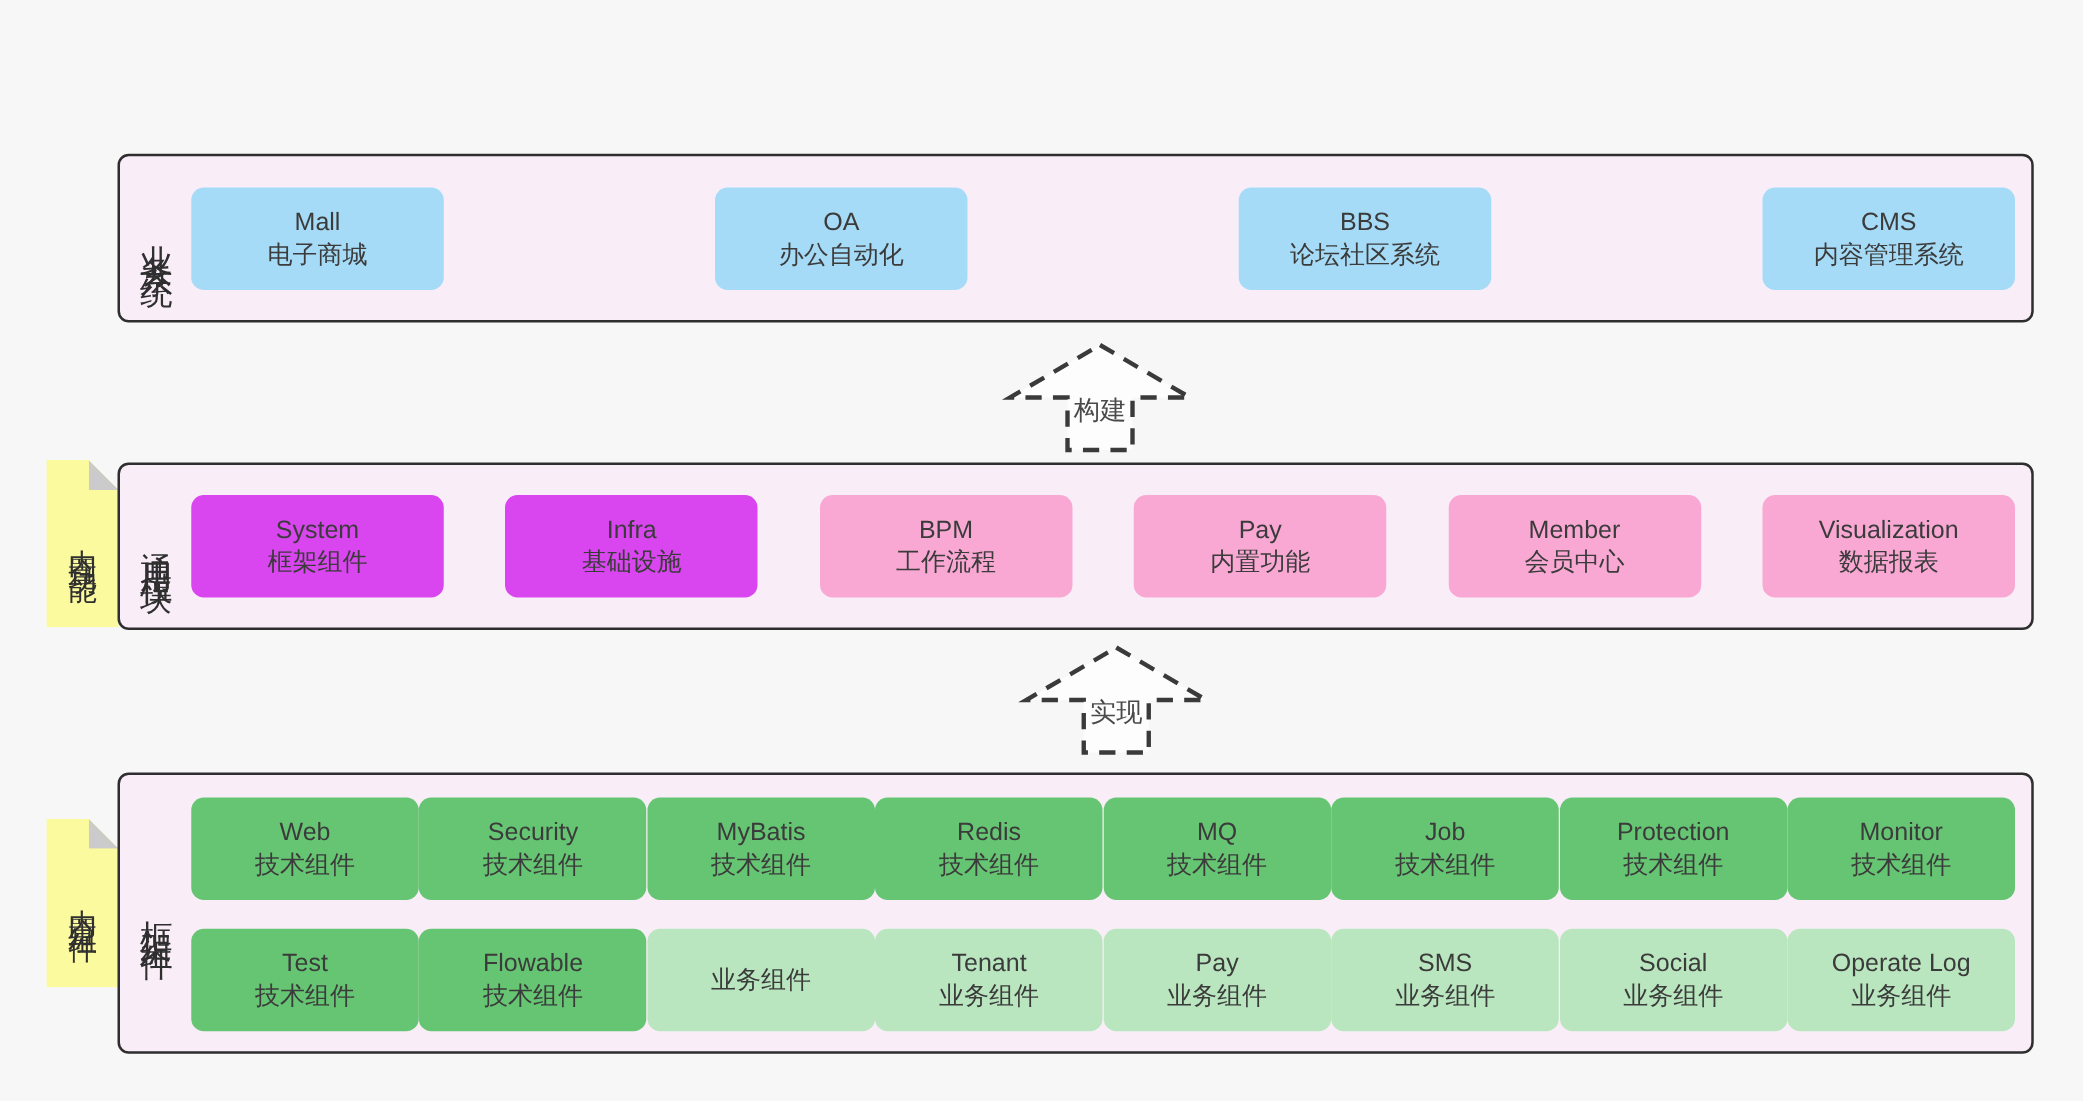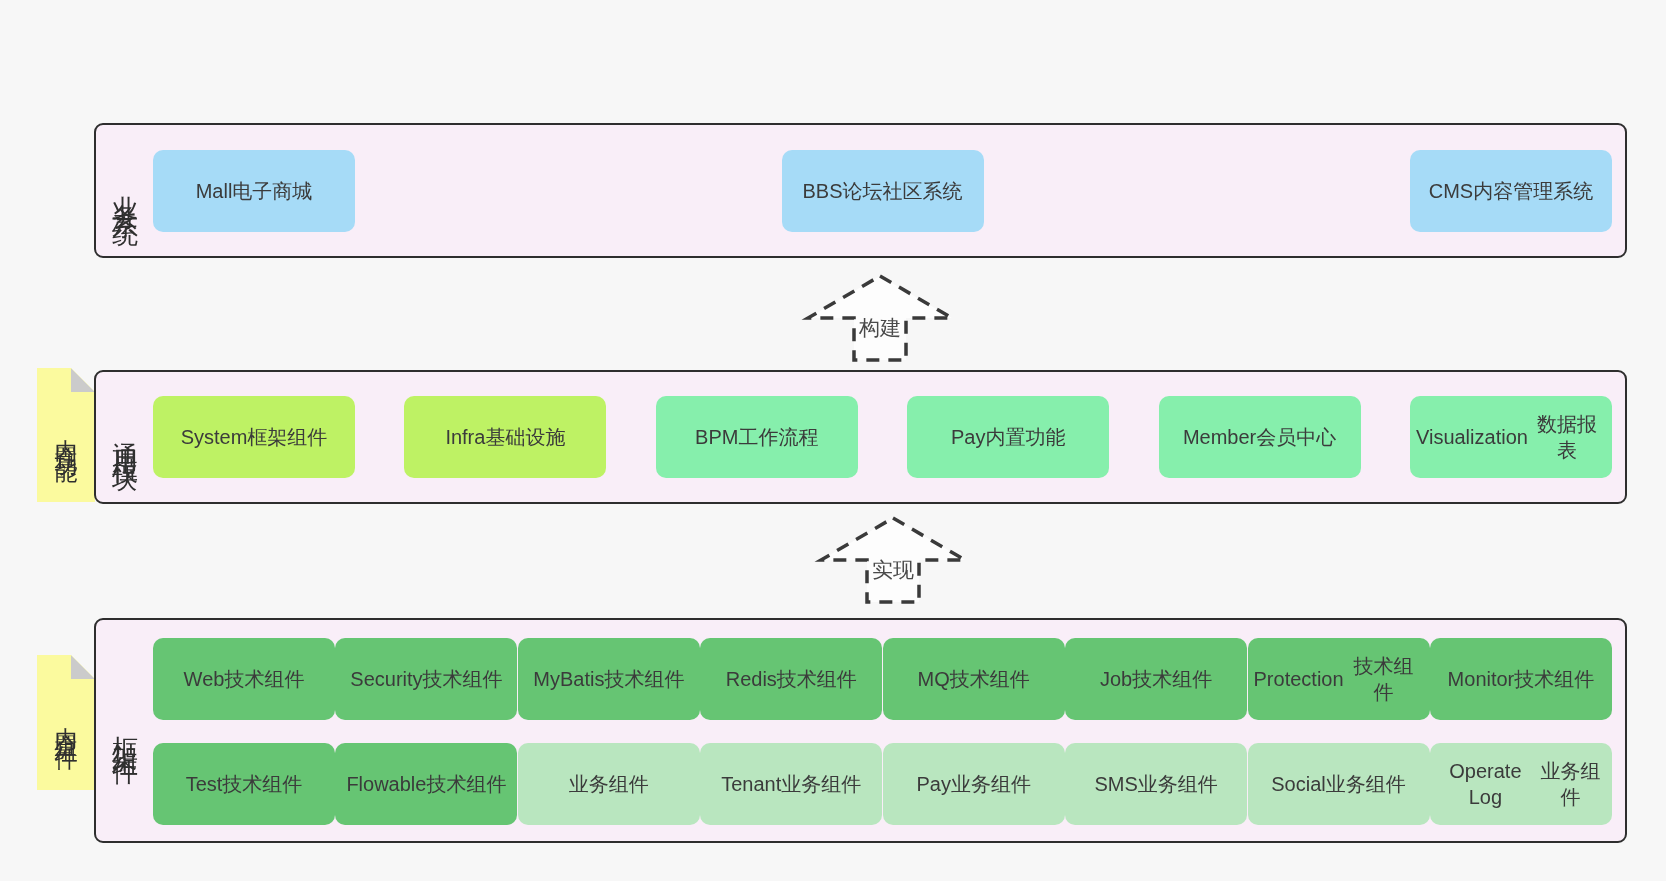--- a/index.html
+++ b/index.html
@@ -31,28 +31,28 @@
   .boxrow{
     position:absolute;left:57px;right:13px;
     display:flex;justify-content:space-between;
   }
   .boxrow.full{top:0;bottom:0;align-items:center;}
   .boxrow.r1{top:18px;height:82px;}
   .boxrow.r2{top:123px;height:82px;}
 
   .box{
     height:82px;border-radius:10px;box-sizing:border-box;
-    display:flex;align-items:center;justify-content:center;
+    display:flex;flex-direction:column;align-items:center;justify-content:center;
     text-align:center;font-size:20px;line-height:1.3;padding:2px 6px;
   }
   .w6{width:202px;}
   .w8{width:182px;}
   .blue{background:#a6dbf7;}
-  .red{background:#bef264;}
-  .pink{background:#86efac;}
+  .red{background:#d946ef;}
+  .pink{background:#f9a8d4;}
   .green{background:#66c573;}
   .lgreen{background:#b9e6bf;}
   .box .t1,.box .t2{display:block;}
 
   
   .note{
     position:absolute;left:37px;width:58px;background:#fbfa9e;z-index:1;
     clip-path:polygon(0 0,calc(100% - 24px) 0,100% 24px,100% 100%,0 100%);
     display:flex;align-items:center;justify-content:center;
   }
@@ -83,20 +83,24 @@
 <div class="panel" id="layer-business">
   <div class="panel-label">
     <span>业务系统</span>
   </div>
   <div class="boxrow full">
     <div class="box w6 blue">
       <span class="t1">Mall</span>
       <span class="t2">电子商城</span>
     </div>
     <div class="box w6 blue">
+      <span class="t1">OA</span>
+      <span class="t2">办公自动化</span>
+    </div>
+    <div class="box w6 blue">
       <span class="t1">BBS</span>
       <span class="t2">论坛社区系统</span>
     </div>
     <div class="box w6 blue">
       <span class="t1">CMS</span>
       <span class="t2">内容管理系统</span>
     </div>
   </div>
 </div>
 

